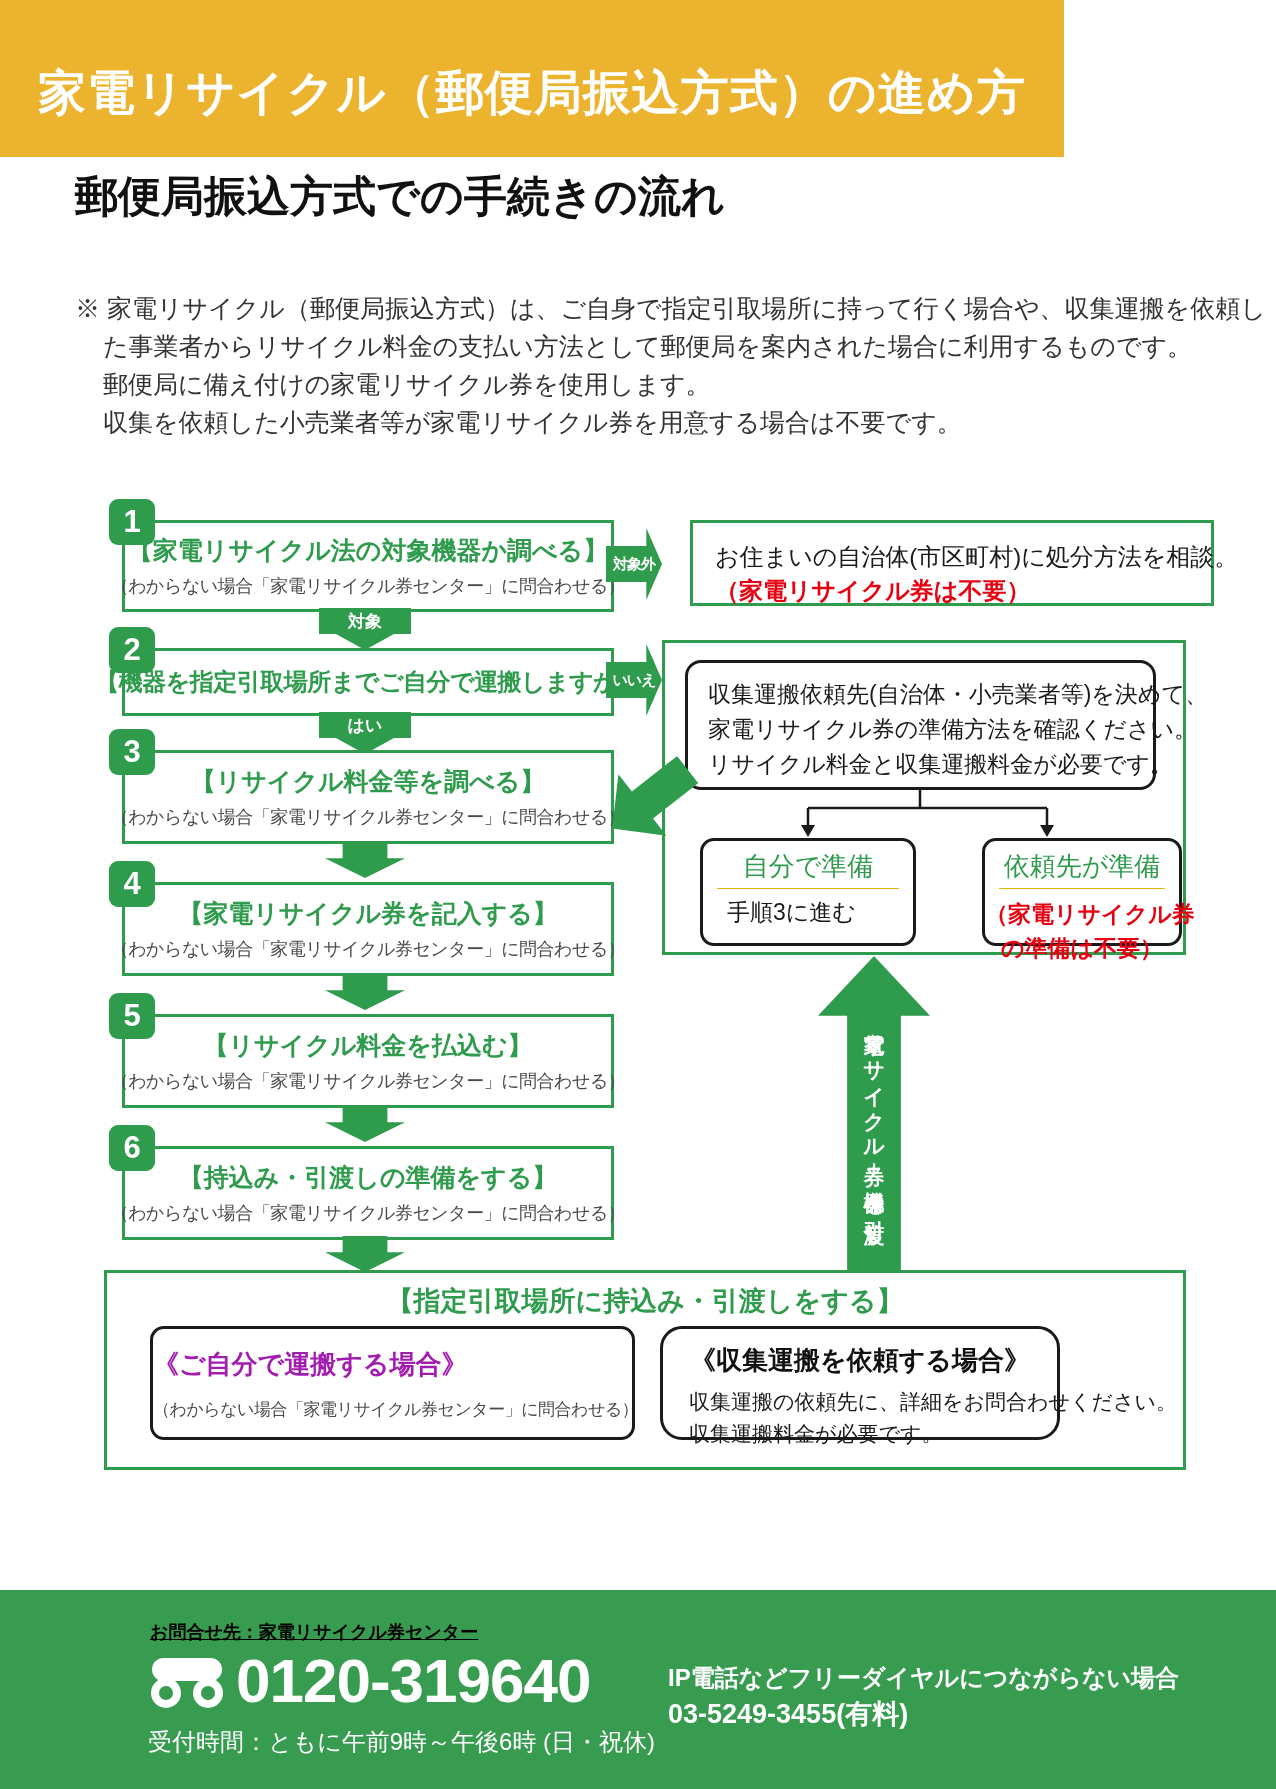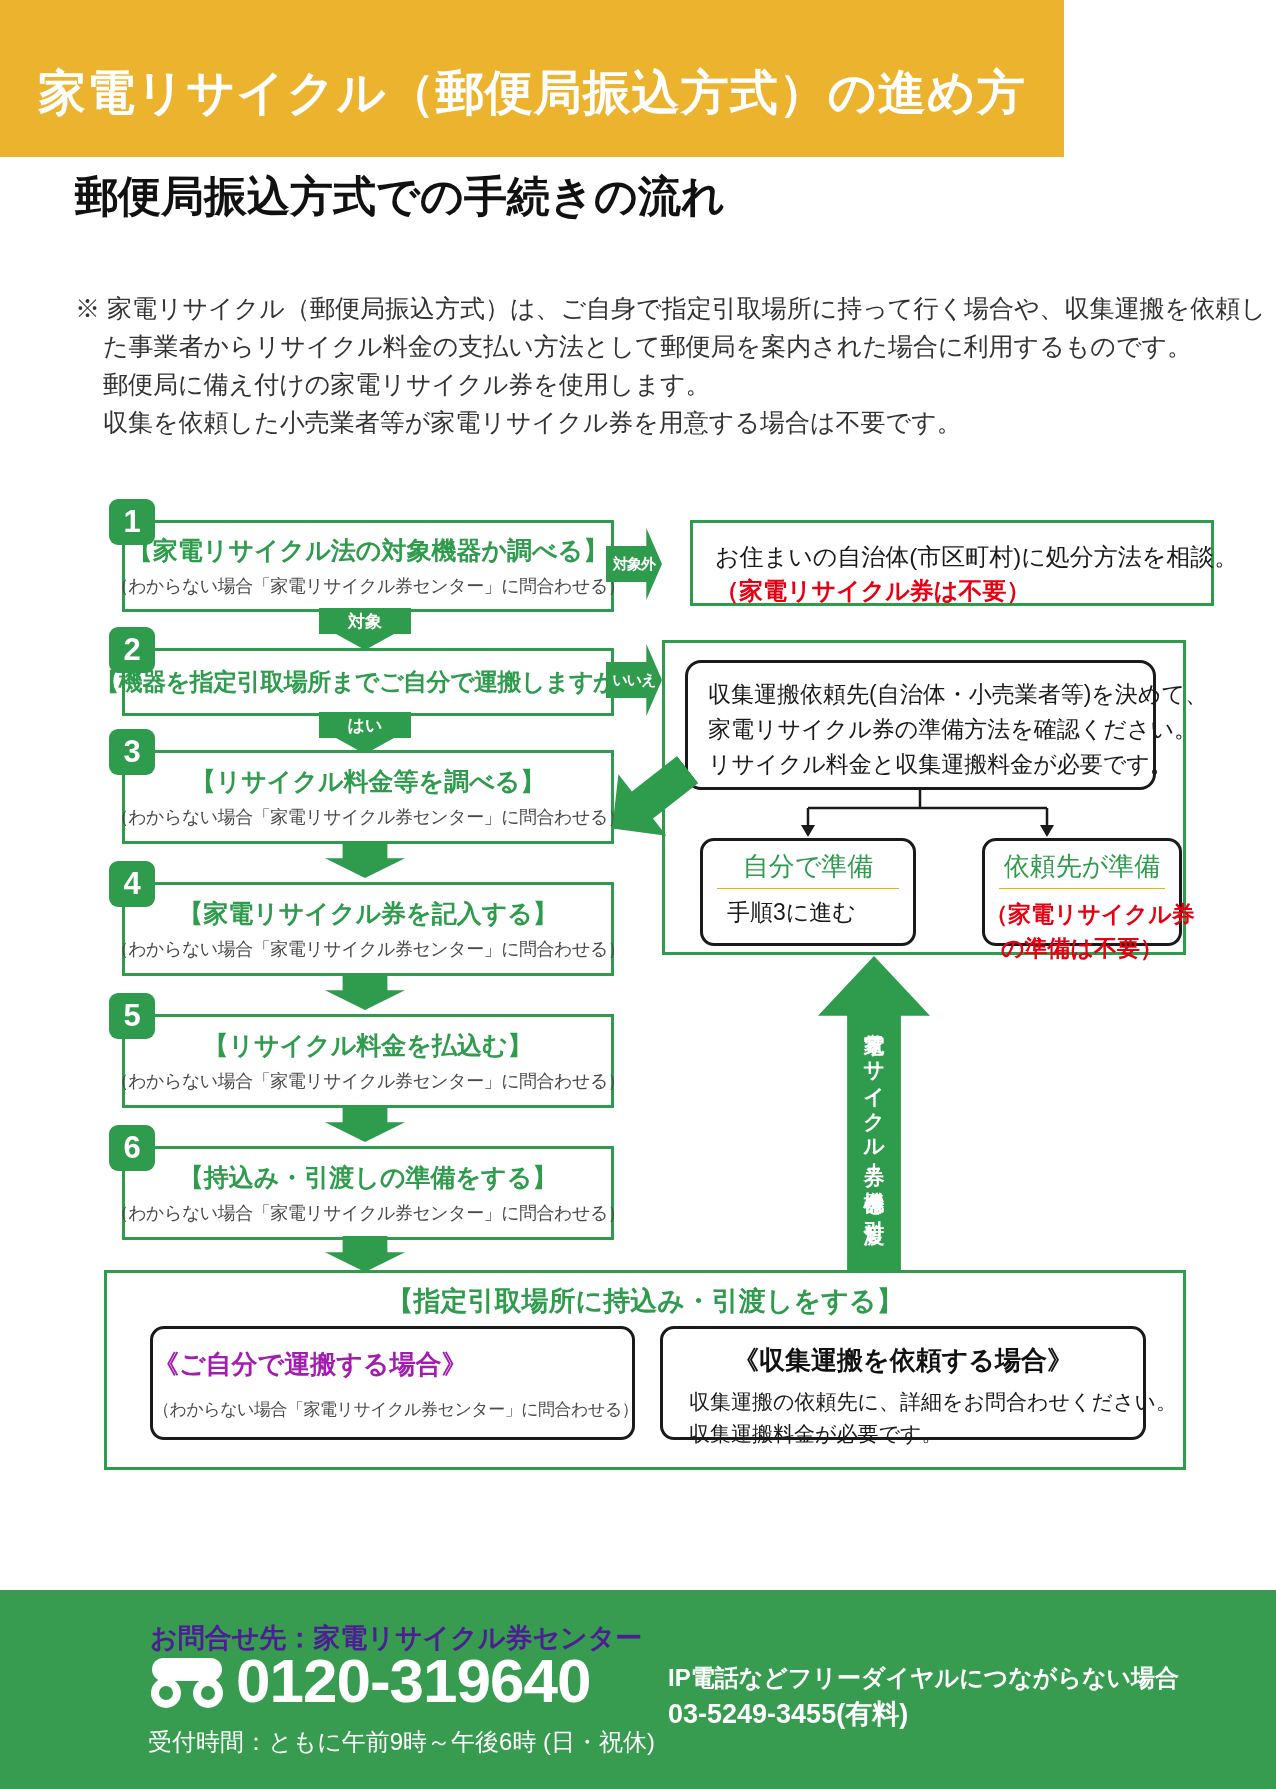--- a/index.html
+++ b/index.html
@@ -63,21 +63,21 @@
   
   .final-title{position:absolute;left:0;right:0;top:10px;text-align:center;color:#2e9b4d;
                font-size:27px;font-weight:800;white-space:nowrap;}
   .final-left-title{font-size:26px;font-weight:800;color:#a21caf;margin-top:18px;white-space:nowrap;}
   .final-left-note{font-size:17px;color:#4a4a4a;text-align:center;margin-top:16px;letter-spacing:-0.5px;white-space:nowrap;}
   .final-right-title{font-size:26px;font-weight:800;color:#111;text-align:center;margin-top:14px;white-space:nowrap;}
   .final-right-line{font-size:21px;color:#1a1a1a;margin:10px 0 0 26px;white-space:nowrap;}
 
   
   .footer-band{position:absolute;left:0;top:1590px;width:1276px;height:199px;background:#379b50;}
-  .f-contact{position:absolute;left:150px;top:1620px;font-size:27px;font-weight:800;color:#4c1d95;white-space:nowrap;}
+  .f-contact{position:absolute;left:150px;top:1620px;font-size:18px;font-weight:800;color:#000000;white-space:nowrap;text-decoration:underline;}
   .f-phone{position:absolute;left:236px;top:1645px;font-size:62px;font-weight:700;color:#fff;letter-spacing:-1px;white-space:nowrap;}
   .f-hours{position:absolute;left:148px;top:1726px;font-size:24px;color:#fff;white-space:nowrap;}
   .f-ip1{position:absolute;left:668px;top:1662px;font-size:24px;font-weight:700;color:#fff;white-space:nowrap;}
   .f-ip2{position:absolute;left:668px;top:1696px;font-size:27px;font-weight:800;color:#fff;white-space:nowrap;}
   .f-icon{position:absolute;left:148px;top:1656px;}
 </style>
 </head>
 <body>
 
 <div class="page">
@@ -189,21 +189,21 @@
 
   <div class="outline-box" style="left:104px;top:1270px;width:1082px;height:200px;">
     <div class="final-title">【指定引取場所に持込み・引渡しをする】</div>
   </div>
 
   <div class="child-box" style="left:150px;top:1326px;width:485px;height:114px;">
     <div class="final-left-title">《ご自分で運搬する場合》</div>
     <div class="final-left-note">（わからない場合「家電リサイクル券センター」に問合わせる）</div>
   </div>
 
-  <div class="child-box" style="left:660px;top:1326px;width:486px;height:114px;">
+  <div class="child-box" style="left:660px;top:1326px;width:400px;height:114px;border-radius:22px;">
     <div class="final-right-title">《収集運搬を依頼する場合》</div>
     <div class="final-right-line">収集運搬の依頼先に、詳細をお問合わせください。</div>
     <div class="final-right-line" style="margin-top:4px;">収集運搬料金が必要です。</div>
   </div>
 
   <div class="footer-band"></div>
   <div class="f-contact">お問合せ先：家電リサイクル券センター</div>
   <svg class="f-icon" width="78" height="56" viewBox="0 0 78 56">
     <rect x="4" y="2" width="70" height="23" rx="11.5" fill="#ffffff"></rect>
     <circle cx="18" cy="37" r="15" fill="#ffffff"></circle>

